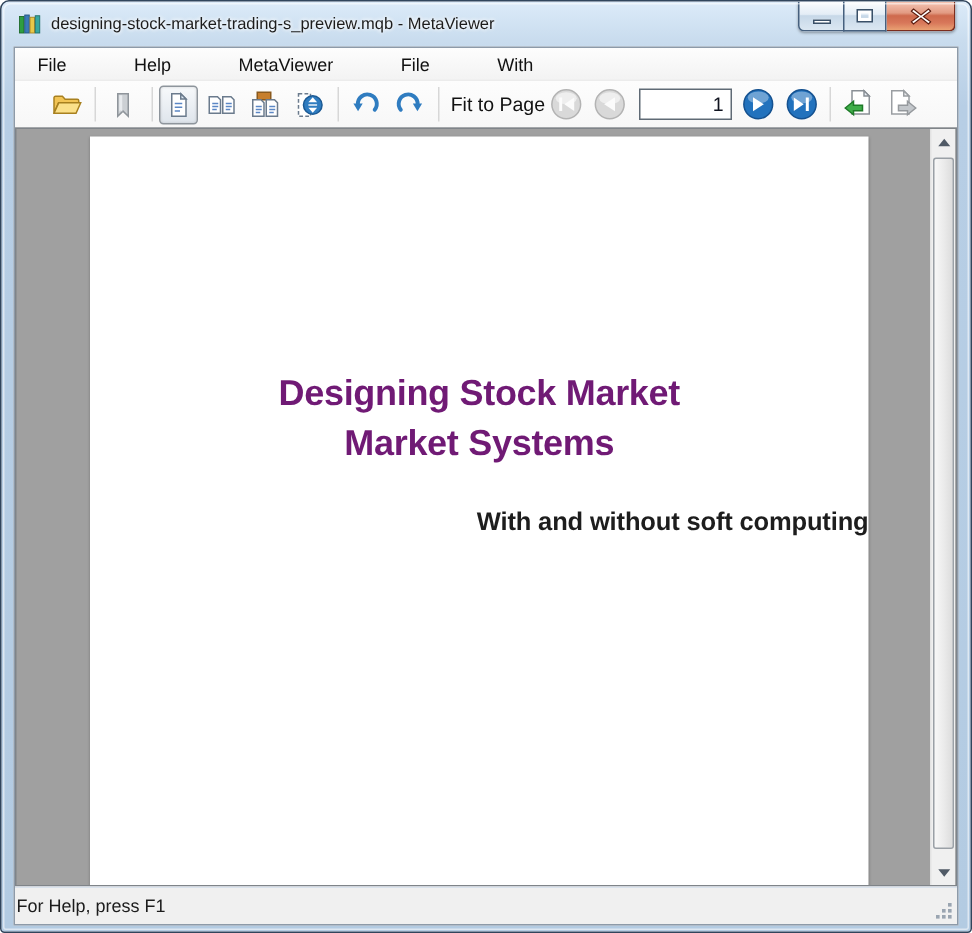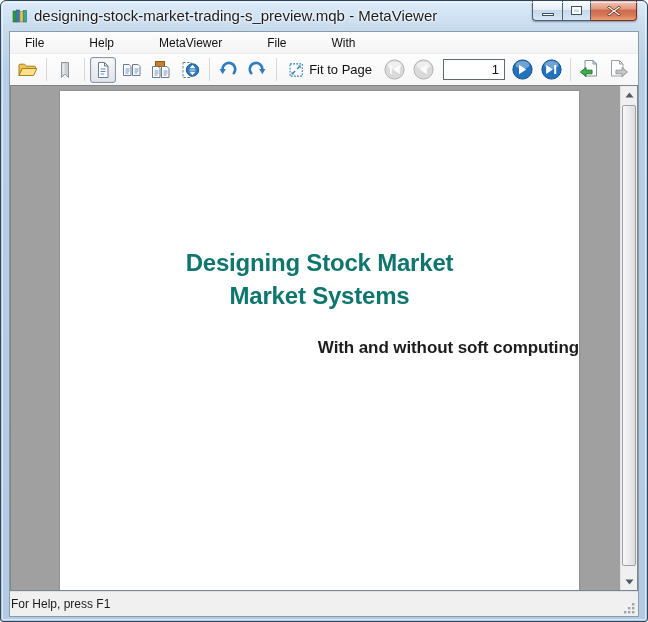--- a/index.html
+++ b/index.html
@@ -14,21 +14,21 @@
   }
   .window::after{ 
     content:""; position:absolute; inset:1px; border-radius:5px 5px 2px 2px;
     border:1px solid rgba(255,255,255,.55); pointer-events:none;
   }
 
   
   .titlebar { position:absolute; top:0; left:0; right:0; height:30px; }
   .app-icon { position:absolute; left:11px; top:7px; width:16px; height:16px; }
   .title-text { position:absolute; left:33px; top:0; height:25px; line-height:30px;
-    font-size:15px; color:#1c1c1c; text-shadow:0 0 3px #fff, 0 0 3px #fff; white-space:nowrap;text-align:center; }
+    font-size:11px; color:#1c1c1c; text-shadow:0 0 3px #fff, 0 0 3px #fff; white-space:nowrap;text-align:center; }
   .win-controls { position:absolute; right:10px; top:0; height:20px; display:flex;
     border-radius:0 0 4px 4px; box-shadow:0 1px 2px rgba(0,0,0,.35); }
   .win-btn { height:20px; display:flex; align-items:center; justify-content:center;
     border:1px solid #46607e; border-top:none; position:relative;
     background:linear-gradient(180deg,#fbfdfe 0%,#e4edf6 45%,#c7d8e8 50%,#dbe7f2 100%); }
   .win-btn.min { width:30px; border-radius:0 0 0 4px; border-right:none; }
   .win-btn.max { width:29px; }
   .win-btn.close { width:46px; border-radius:0 0 4px 0; border-left:none; border-color:#7c2d1e;
     background:linear-gradient(180deg,#f6c6b5 0%,#e29b83 40%,#ce6a4d 50%,#d8775a 75%,#e9a173 100%); }
   .glyph-min { width:12px; height:3px; background:#fff; border:1px solid #3a5068; margin-top:8px; }
@@ -38,37 +38,37 @@
 
   
   .client { position:absolute; left:8px; right:8px; top:30px; bottom:4px;
     border:1px solid #8d9aa8; background:#f6f6f6; display:flex; flex-direction:column; }
 
   .menubar { height:22px; background:linear-gradient(#fdfdfd,#f3f3f3); display:flex;
     align-items:center; padding-left:6px; border-bottom:1px solid #ececec;gap:20px; }
   .menu-item { font-size:12px; color:#111; padding:2px 9px; margin-right:7px; border-radius:2px; }
 
   .toolbar { height:31px; background:linear-gradient(#fdfdfd,#f7f7f7); display:flex;
-    align-items:center; padding:0 4px;justify-content:flex-end; }
+    align-items:center; padding:0 21px; }
   .tb-btn { min-width:26px; height:26px; display:flex; align-items:center; justify-content:center;
     border:1px solid transparent; border-radius:3px; margin-right:3px; }
   .tb-btn.active { border-color:#8e959c; background:linear-gradient(#f7f9fb,#dfe5ec); box-shadow:inset 0 0 2px rgba(0,0,0,.15); }
   .tb-btn.fit { padding:0 5px; }
   .tb-btn .tb-label { font-size:13px; color:#111; margin-left:5px; white-space:nowrap; }
   .tb-sep { width:1px; height:23px; background:#d7d7d7; margin:0 5px 0 3px; }
   .page-input { width:62px; height:21px; border:1px solid #5f6a75; background:#fff;
     font-family:"Liberation Sans",sans-serif; font-size:13px; color:#10131f;
     text-align:right; padding:0 5px 0 2px; margin:0 4px; }
 
   
   .content { flex:1; position:relative; background:#a0a0a0; border:1px solid #7f8489; overflow:hidden; }
   .page { position:absolute; left:49px; top:5px; width:519px; bottom:-2px; background:#fff;
     box-shadow:0 0 2px rgba(0,0,0,.25); }
   .doc-title { position:absolute; top:155px; left:0; width:100%; text-align:center;
-    font-size:24px; line-height:33px; font-weight:600; color:#0f766e; letter-spacing:-0.2px; }
+    font-size:24px; line-height:33px; font-weight:600; color:#701a75; letter-spacing:-0.2px; }
   .doc-subtitle { position:absolute; top:247px; left:0; width:100%; text-align:right;
     font-size:17px; font-weight:600; color:#1d1d1d; letter-spacing:-0.1px; }
 
   
   .vscrollbar { position:absolute; top:0; right:0; bottom:0; width:17px; background:#f0f0f0;
     border-left:1px solid #e3e3e3; }
   .sb-btn { position:absolute; left:0; width:17px; height:17px; display:flex;
     align-items:center; justify-content:center; }
   .sb-btn.up { top:0; } .sb-btn.down { bottom:0; }
   .sb-thumb { position:absolute; left:1px; right:1px; top:19px; bottom:24px;

